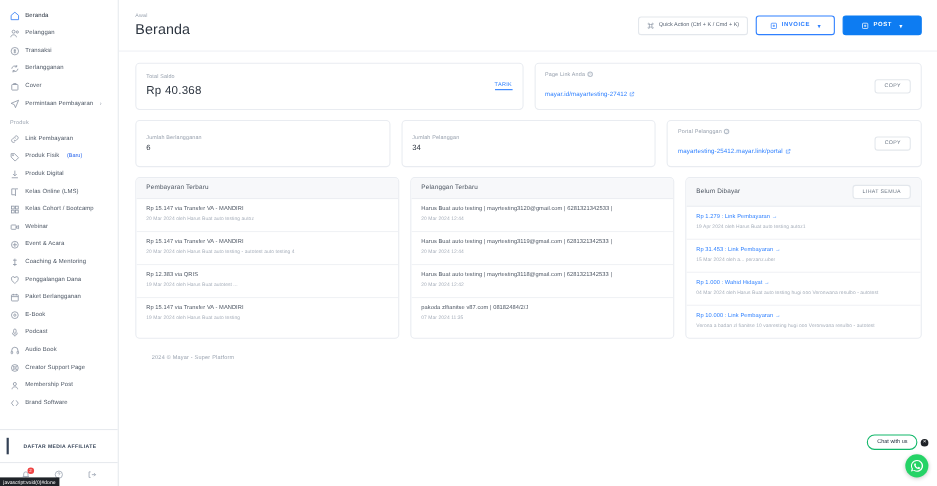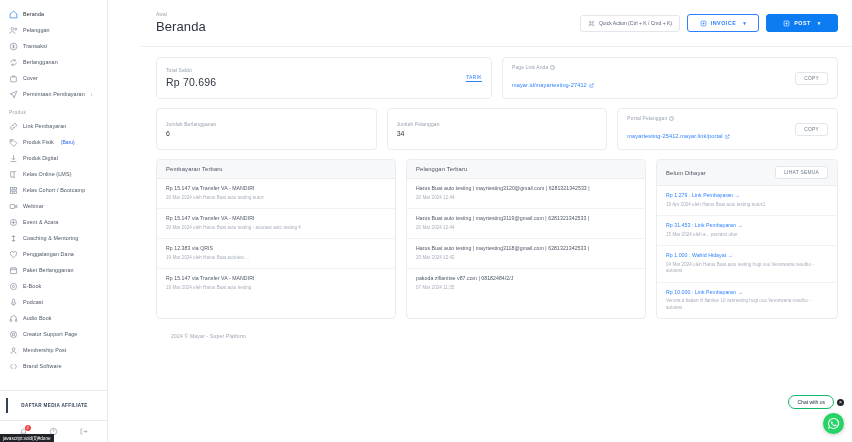--- a/index.html
+++ b/index.html
@@ -2,21 +2,21 @@
 <html><head>
 <meta charset="utf-8">
 <style>
   * { box-sizing: border-box; margin: 0; padding: 0; }
   html, body {
     width: 852px; height: 442px;
     font-family: "Liberation Sans", sans-serif;
     background: #ffffff;
     overflow: hidden;
   }
-  .app { display: flex; width: 852px; height: 442px; position: relative; gap: 33px; }
+  .app { display: flex; width: 852px; height: 442px; position: relative; }
 
   
   .sidebar {
     width: 108px; height: 442px;
     background: #ffffff;
     border-right: 1px solid #e7eaee;
     display: flex; flex-direction: column;
     position: relative;
   }
   .side-scroll {
@@ -519,21 +519,21 @@
         </div>
       </div>
     </div>
 
     <div class="content">
 
       <div class="card-row">
         <div class="card">
           <div>
             <div class="card-lbl">Total Saldo</div>
-            <div class="card-val">Rp 70.696</div>
+            <div class="card-val">Rp 40.368</div>
           </div>
           <div class="link-btn">TARIK</div>
         </div>
 
         <div class="card">
           <div>
             <div class="card-lbl">
               <span>Page Link Anda</span><span class="info-ico">?</span>
             </div>
             <div class="card-link">

